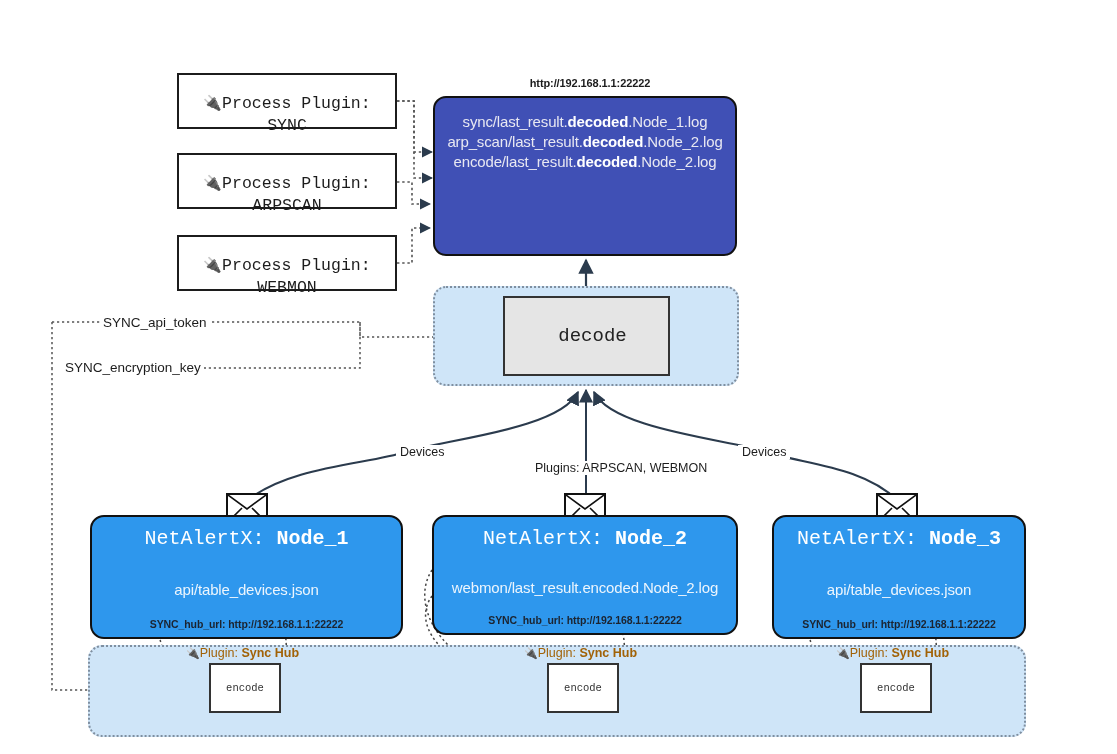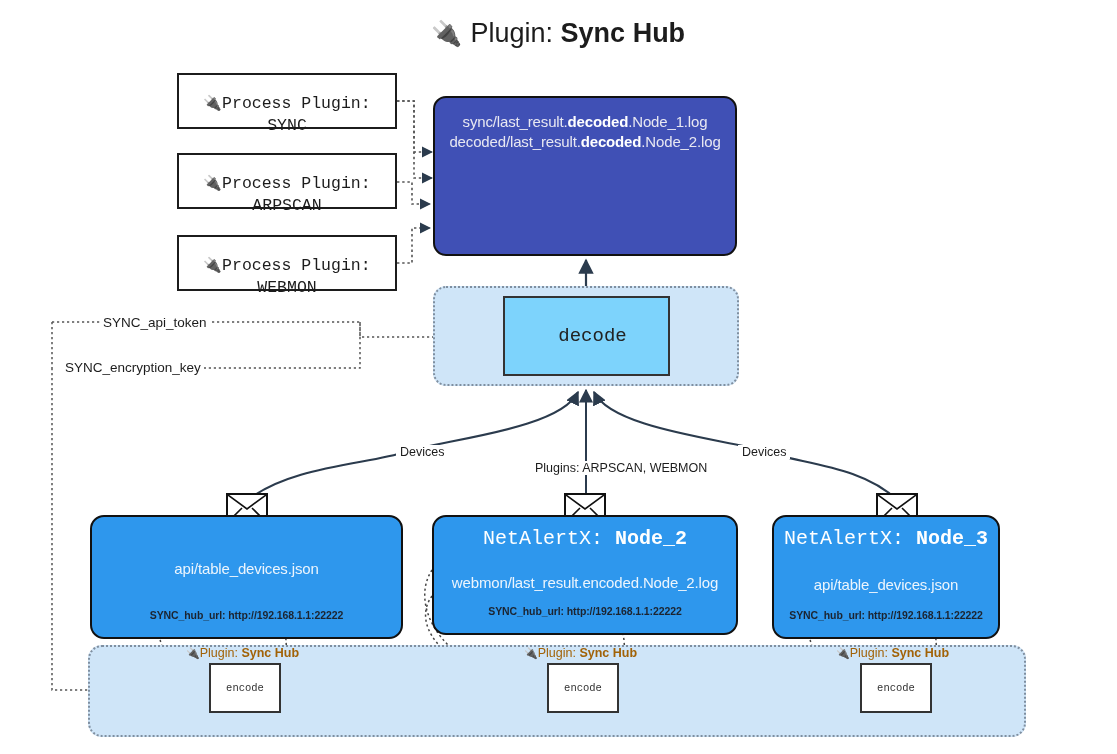--- a/index.html
+++ b/index.html
@@ -76,21 +76,21 @@
   .decode-wrap {
     position: absolute; left: 433px; top: 286px;
     width: 306px; height: 100px;
     background: #cfe5f8;
     border: 2px dotted #7f8fa0;
     border-radius: 13px;
   }
   .decode-box {
     position: absolute; left: 503px; top: 296px;
     width: 167px; height: 80px;
-    background: #7dd3fc; border: 2px solid #333333;
+    background: #e5e5e5; border: 2px solid #333333;
     display: flex; align-items: center; justify-content: center;
     font-family: "Liberation Mono", monospace;
     font-size: 19px; color: #222222; padding-left: 12px;
   }
 
   
   .tok-label {
     position: absolute; font-size: 13.5px; color: #1c1c1c;
     background: #ffffff; padding: 0 3px; white-space: nowrap;
   }
@@ -118,21 +118,21 @@
     margin-top: 10px; flex: 1;
     display: flex; flex-direction: column; justify-content: center;
     gap: 5px; align-items: center; width: 100%;
   }
   .node-line {
     font-size: 15px; color: #ecf5fd; white-space: nowrap;
     letter-spacing: -0.15px;
   }
   .node-url {
     font-size: 10.5px; color: #1c2430; font-weight: bold;
-    margin-bottom: 16px; white-space: nowrap; letter-spacing: -0.1px;
+    margin-bottom: 7px; white-space: nowrap; letter-spacing: -0.1px;
   }
 
   
   .env {
     position: absolute; width: 42px; height: 31px;
     background: #ffffff; border: 2px solid #111111;
   }
   .env svg { display: block; }
 
   
@@ -201,25 +201,20 @@
     <path d="M432,570 C412,600 430,660 528,688" fill="none" stroke="#444" stroke-width="1.5" stroke-dasharray="2.2 2.8" marker-end="url(#arrowDot)"></path>
     <path d="M432,596 C414,620 430,664 528,690" fill="none" stroke="#444" stroke-width="1.5" stroke-dasharray="2.2 2.8"></path>
     <path d="M616,688 C630,672 624,648 624,640" fill="none" stroke="#444" stroke-width="1.5" stroke-dasharray="2.2 2.8"></path>
     <path d="M624,640 C618,600 600,556 586,528" fill="none" stroke="#444" stroke-width="1.5" stroke-dasharray="2.2 2.8" marker-end="url(#arrowDot)"></path>
 
     <path d="M830,570 C800,610 800,650 840,688" fill="none" stroke="#444" stroke-width="1.5" stroke-dasharray="2.2 2.8" marker-end="url(#arrowDot)"></path>
     <path d="M928,688 C942,672 936,650 936,640" fill="none" stroke="#444" stroke-width="1.5" stroke-dasharray="2.2 2.8"></path>
     <path d="M936,640 C930,600 912,556 898,528" fill="none" stroke="#444" stroke-width="1.5" stroke-dasharray="2.2 2.8" marker-end="url(#arrowDot)"></path>
   </svg>
 
-  <div class="title">
-    <span class="plug">🔌</span>
-    <span>Plugin:</span>
-    <b>Sync Hub</b>
-  </div>
 
   <div class="proc-box" style="left:177px; top:73px;">
     <div class="proc-l1">
       <span class="plug">🔌</span><span>Process Plugin:</span>
     </div>
     <div>SYNC</div>
   </div>
 
   <div class="proc-box" style="left:177px; top:153px;">
     <div class="proc-l1">
@@ -228,25 +223,27 @@
     <div>ARPSCAN</div>
   </div>
 
   <div class="proc-box" style="left:177px; top:235px;">
     <div class="proc-l1">
       <span class="plug">🔌</span><span>Process Plugin:</span>
     </div>
     <div>WEBMON</div>
   </div>
 
+  <div class="hub-url">http://192.168.1.1:22222</div>
 
   <div class="hub">
     <div class="hub-lines">
       <div class="hub-line"><span>sync/last_result.</span><b>decoded</b><span>.Node_1.log</span></div>
-      <div class="hub-line"><span>decoded/last_result.</span><b>decoded</b><span>.Node_2.log</span></div>
+      <div class="hub-line"><span>arp_scan/last_result.</span><b>decoded</b><span>.Node_2.log</span></div>
+      <div class="hub-line"><span>encode/last_result.</span><b>decoded</b><span>.Node_2.log</span></div>
     </div>
   </div>
 
   <div class="decode-wrap"></div>
   <div class="decode-box">decode</div>
 
   <div class="tok-label" style="left:100px; top:315px;">SYNC_api_token</div>
   <div class="tok-label" style="left:62px; top:360px;">SYNC_encryption_key</div>
 
   <div class="mid-label" style="left:396px; top:445px;">Devices</div>
@@ -263,38 +260,42 @@
         <path d="M0,0 L19,14 L38,0 M0,27 L14,13 M38,27 L24,13" fill="none" stroke="#111" stroke-width="1.6"></path>
       </svg>
   </div>
   <div class="env" style="left:876px; top:493px;">
     <svg width="38" height="27" viewBox="0 0 38 27">
         <path d="M0,0 L19,14 L38,0 M0,27 L14,13 M38,27 L24,13" fill="none" stroke="#111" stroke-width="1.6"></path>
       </svg>
   </div>
 
   <div class="node" style="left:90px; top:515px; width:313px; height:124px;">
+    <div class="node-title">
+      <span>NetAlertX:</span>
+      <b>Node_1</b>
+    </div>
     <div class="node-lines">
       <div class="node-line">api/table_devices.json</div>
     </div>
     <div class="node-url">SYNC_hub_url: http://192.168.1.1:22222</div>
   </div>
 
   <div class="node" style="left:432px; top:515px; width:306px; height:120px;">
     <div class="node-title">
       <span>NetAlertX:</span>
       <b>Node_2</b>
     </div>
     <div class="node-lines">
       <div class="node-line">webmon/last_result.encoded.Node_2.log</div>
     </div>
     <div class="node-url">SYNC_hub_url: http://192.168.1.1:22222</div>
   </div>
 
-  <div class="node" style="left:772px; top:515px; width:228px; height:124px;">
+  <div class="node" style="left:772px; top:515px; width:254px; height:124px;">
     <div class="node-title">
       <span>NetAlertX:</span>
       <b>Node_3</b>
     </div>
     <div class="node-lines">
       <div class="node-line">api/table_devices.json</div>
     </div>
     <div class="node-url">SYNC_hub_url: http://192.168.1.1:22222</div>
   </div>
 

